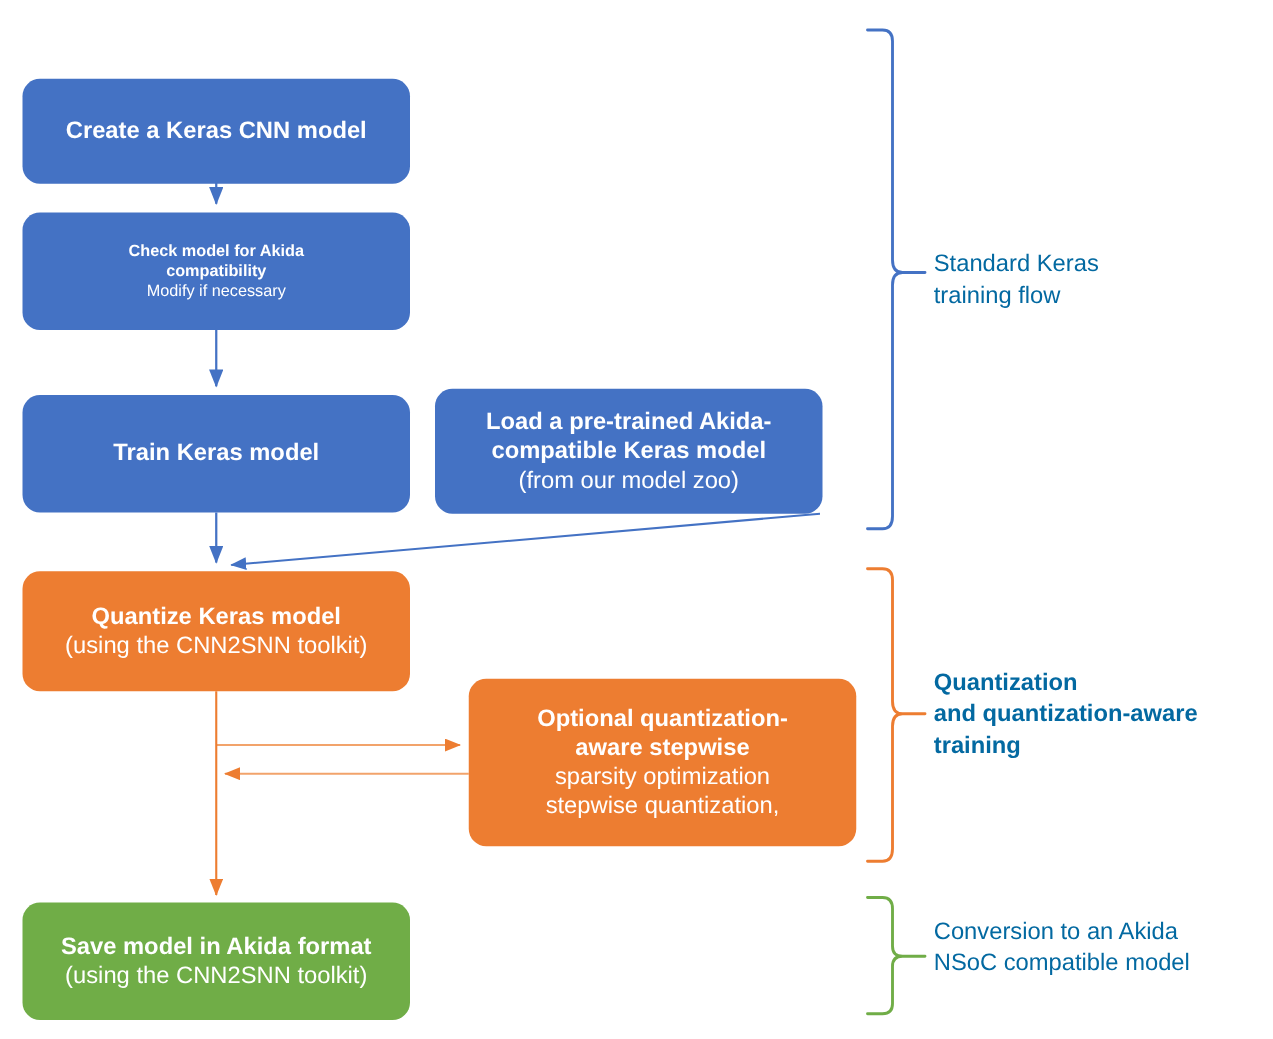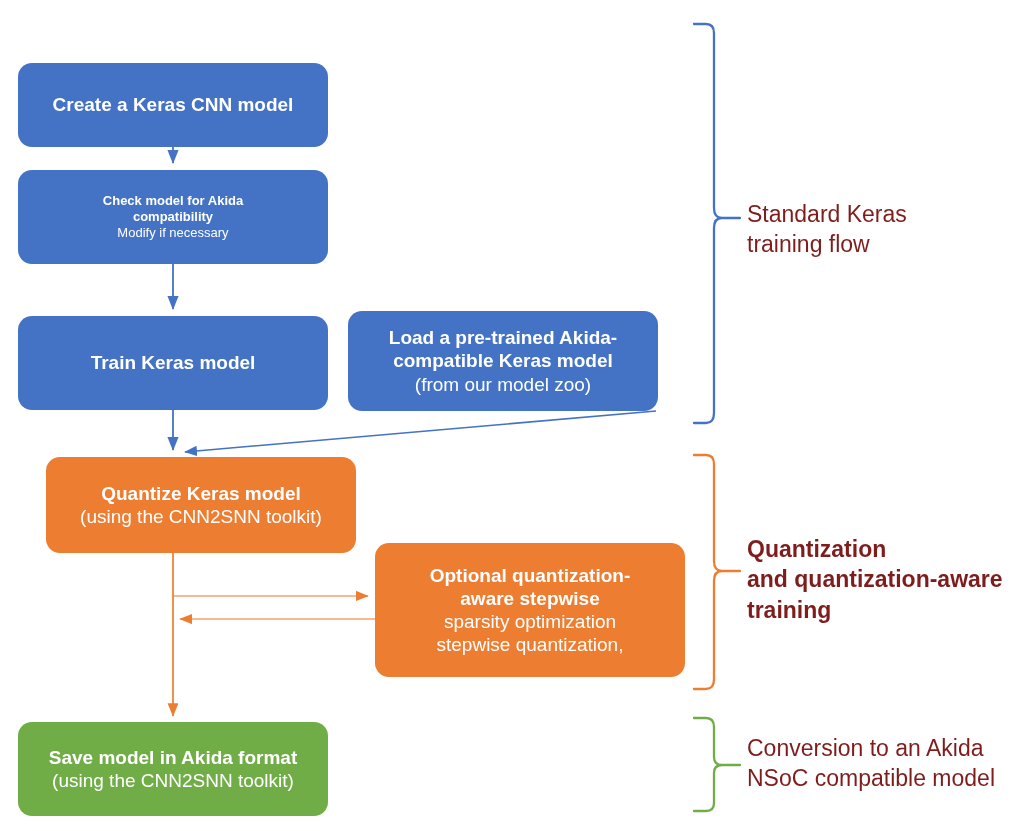--- a/index.html
+++ b/index.html
@@ -49,29 +49,29 @@
 
   .node.blue   { background: #4472C4; }
   .node.orange { background: #ED7D31; }
   .node.green  { background: #70AD47; }
 
   
   #n-create      { left: 18px;  top: 27px;  width: 310px; height: 84px;  font-size: 19px; margin-top: 36px; }
   #n-check       { left: 18px;  top: 170px; width: 310px; height: 94px;  font-size: 13px; }
   #n-train       { left: 18px;  top: 316px; width: 310px; height: 94px;  font-size: 19px; }
   #n-load        { left: 348px; top: 311px; width: 310px; height: 100px; font-size: 19px; }
-  #n-quantize    { left: 18px;  top: 457px; width: 310px; height: 96px;  font-size: 19px; margin-left: 28px; }
+  #n-quantize    { left: 18px;  top: 457px; width: 310px; height: 96px;  font-size: 19px; }
   #n-optional    { left: 375px; top: 543px; width: 310px; height: 134px; font-size: 19px; }
   #n-save        { left: 18px;  top: 722px; width: 310px; height: 94px;  font-size: 19px; }
 
   
   .annotation {
     position: absolute;
-    color: #7f1d1d;
-    font-size: 23px;
+    color: #0369a1;
+    font-size: 19px;
     line-height: 1.32;
     white-space: pre-line;
   }
   #a-standard { left: 747px; top: 199px; width: 262px; }
   #a-quant    { left: 747px; top: 534px; width: 262px; font-weight: bold; }
   #a-convert  { left: 747px; top: 733px; width: 262px; }
 </style>
 </head>
 <body>
 

